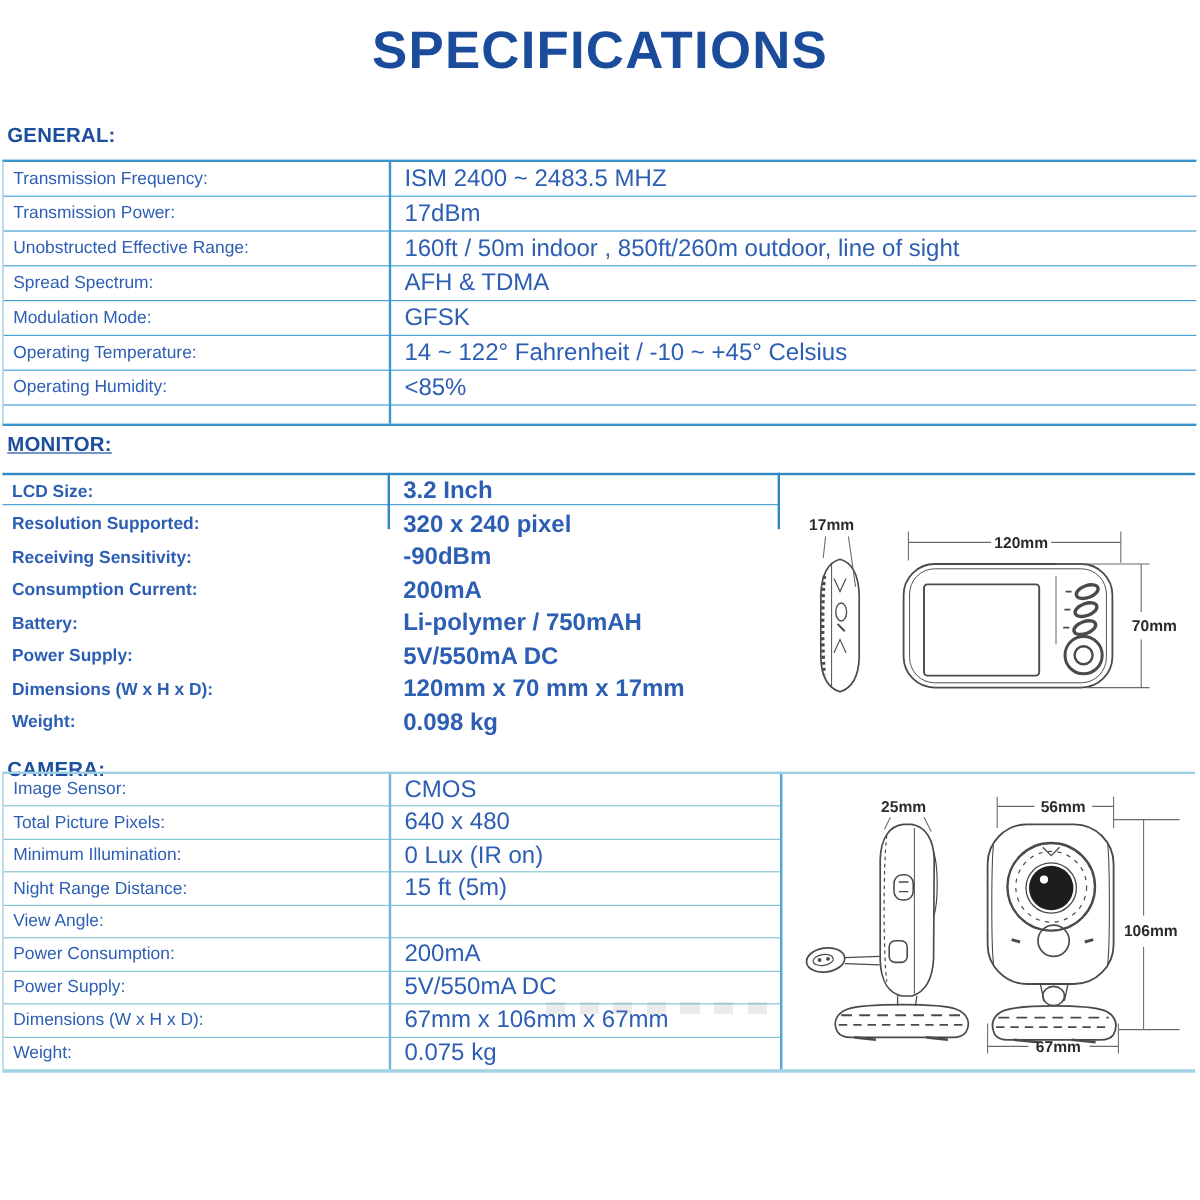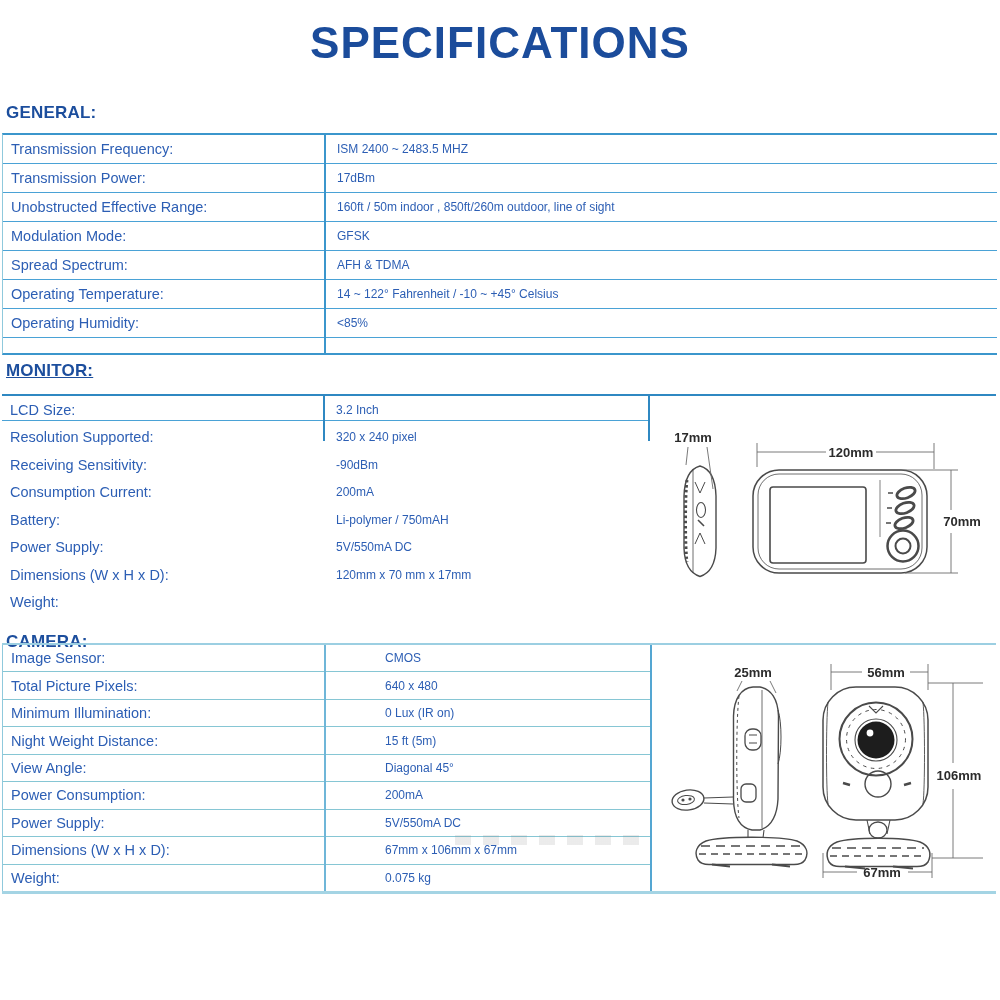--- a/index.html
+++ b/index.html
@@ -26,50 +26,50 @@
   .sec-h{
     position:absolute;left:6px;font-size:17px;font-weight:bold;color:var(--heading);
     letter-spacing:.2px;
   }
   #h-general{top:103px;}
   #h-monitor{top:361px;text-decoration:underline;}
   #h-camera{top:632px;}
 
   .row{display:flex;align-items:center;}
   .lbl{flex:0 0 314px;padding-left:8px;font-size:14.5px;color:var(--text);white-space:nowrap;}
-  .val{flex:1;padding-left:12px;font-size:12px;color:var(--text);white-space:nowrap;}
+  .val{flex:1;padding-left:12px;font-size:20px;color:var(--text);white-space:nowrap;}
 
   
   #t-general{
     position:absolute;left:2px;top:133px;width:994px;height:218px;
     border-top:2px solid var(--lineStrong);
     border-bottom:2px solid var(--lineStrong);
     border-left:1px solid var(--lineLight);
   }
   #t-general::before{
     content:"";position:absolute;left:321px;top:0;bottom:0;width:2px;background:var(--lineStrong);
   }
   #t-general .row{height:28px;border-bottom:1.5px solid var(--lineMid);}
 
   
-  #t-monitor{position:absolute;left:2px;top:396px;width:760px;}
+  #t-monitor{position:absolute;left:2px;top:396px;width:760px;font-weight:bold;}
   #t-monitor .row{height:27.5px;}
   .hline,.vline{position:absolute;}
 
   
   #t-camera{
     position:absolute;left:2px;top:645px;width:647px;height:246px;
     display:flex;flex-direction:column;
     border-right:2px solid #54a6d2;
     border-left:1px solid var(--lineLight);
   }
   #t-camera::before{
     content:"";position:absolute;left:321px;top:0;bottom:0;width:1.5px;background:#6fb6d8;
   }
-  #t-camera .row{flex:1;border-bottom:1.4px solid var(--lineTeal);gap:48px;}
+  #t-camera .row{flex:1;border-bottom:1.4px solid var(--lineTeal);}
   #t-camera .row:last-child{border-bottom:none;}
 
   svg.diagram{position:absolute;}
   svg text.dim{font-family:"Liberation Sans", sans-serif;font-size:13px;font-weight:bold;fill:var(--dimText);}
   .wm{
     position:absolute;left:455px;top:835px;width:195px;height:10px;opacity:.30;filter:blur(.6px);
     background:repeating-linear-gradient(90deg, rgba(130,130,130,.5) 0 16px, transparent 16px 28px);
   }
 </style>
 </head>
@@ -87,26 +87,26 @@
     </div>
       <div class="row">
       <div class="lbl">Transmission Power:</div>
       <div class="val">17dBm</div>
     </div>
       <div class="row">
       <div class="lbl">Unobstructed Effective Range:</div>
       <div class="val">160ft / 50m indoor , 850ft/260m outdoor, line of sight</div>
     </div>
       <div class="row">
+      <div class="lbl">Spread Spectrum:</div>
+      <div class="val">AFH &amp; TDMA</div>
+    </div>
+      <div class="row">
       <div class="lbl">Modulation Mode:</div>
       <div class="val">GFSK</div>
-    </div>
-      <div class="row">
-      <div class="lbl">Spread Spectrum:</div>
-      <div class="val">AFH &amp; TDMA</div>
     </div>
       <div class="row">
       <div class="lbl">Operating Temperature:</div>
       <div class="val">14 ~ 122° Fahrenheit / -10 ~ +45° Celsius</div>
     </div>
       <div class="row">
       <div class="lbl">Operating Humidity:</div>
       <div class="val">&lt;85%</div>
     </div>
     </div>
@@ -140,46 +140,46 @@
       <div class="row">
       <div class="lbl">Power Supply:</div>
       <div class="val">5V/550mA DC</div>
     </div>
       <div class="row">
       <div class="lbl">Dimensions (W x H x D):</div>
       <div class="val">120mm x 70 mm x 17mm</div>
     </div>
       <div class="row">
       <div class="lbl">Weight:</div>
+      <div class="val">0.098 kg</div>
     </div>
     </div>
 
   <div class="sec-h" id="h-camera">CAMERA:</div>
   <div class="hline" style="left:2px;top:643px;width:994px;height:2px;background:var(--lineTopCam);"></div>
   <div class="hline" style="left:2px;top:891px;width:994px;height:2.5px;background:#a4d4e4;"></div>
   <div id="t-camera">
       <div class="row">
       <div class="lbl">Image Sensor:</div>
       <div class="val">CMOS</div>
     </div>
       <div class="row">
       <div class="lbl">Total Picture Pixels:</div>
       <div class="val">640 x 480</div>
     </div>
       <div class="row">
       <div class="lbl">Minimum Illumination:</div>
       <div class="val">0 Lux (IR on)</div>
     </div>
       <div class="row">
-      <div class="lbl">Night Weight Distance:</div>
+      <div class="lbl">Night Range Distance:</div>
       <div class="val">15 ft (5m)</div>
     </div>
       <div class="row">
       <div class="lbl">View Angle:</div>
-      <div class="val">Diagonal 45°</div>
     </div>
       <div class="row">
       <div class="lbl">Power Consumption:</div>
       <div class="val">200mA</div>
     </div>
       <div class="row">
       <div class="lbl">Power Supply:</div>
       <div class="val">5V/550mA DC</div>
     </div>
       <div class="row">

